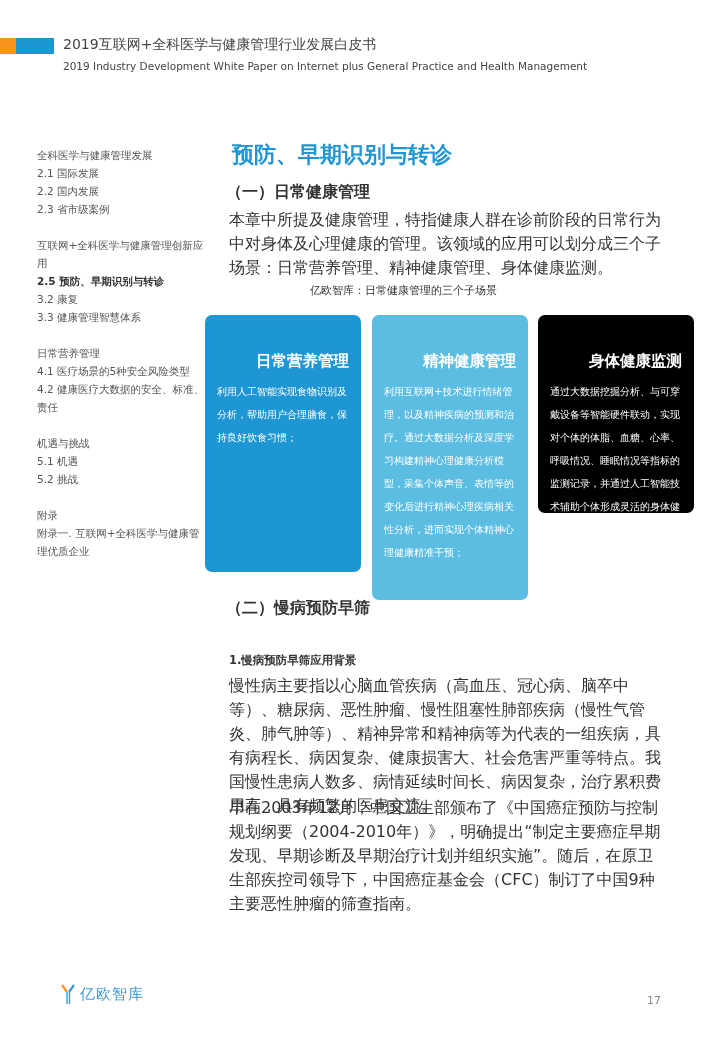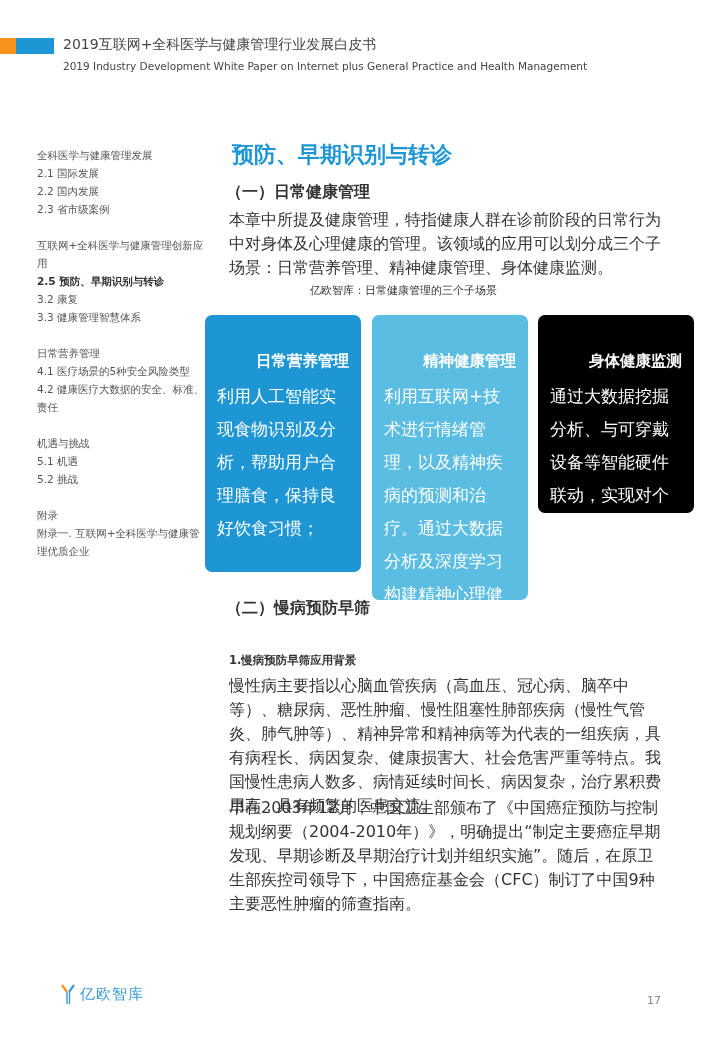--- a/index.html
+++ b/index.html
@@ -15,21 +15,21 @@
     .toc .grp { margin-bottom:18px; }
     .toc .it { display:block; }
     .toc .bold { font-weight:bold; color:#333; }
     .h1 { position:absolute; left:232px; top:140px; font-size:22px; font-weight:bold; color:#1e96d3; white-space:nowrap; }
     .h2 { position:absolute; font-size:16px; font-weight:bold; color:#333; white-space:nowrap; }
     .para { position:absolute; left:229px; width:432px; font-size:16px; line-height:24px; color:#333; }
     .caption { position:absolute; left:310px; top:283px; font-size:11px; color:#333; }
 
     .card { position:absolute; top:315px; width:156px; border-radius:7px; color:#fff; box-sizing:border-box; padding:16px 12px 0 12px; }
     .card .ct { text-align:right; font-size:15.5px; font-weight:bold; margin-bottom:8px;margin-top:20px; }
-    .card .cb { font-size:17px; line-height:33px; }
+    .card .cb { font-size:10px; line-height:23px; }
     .c1 { left:205px; height:257px; background:#1e96d3; }
     .c2 { left:372px; height:285px; background:#5bbde2; }
     .c3 { left:538px; height:198px; background:#000000; }
 
     .h3 { position:absolute; left:229px; top:653px; font-size:11.5px; font-weight:bold; color:#333; }
 
     .logo { position:absolute; left:60px; top:983px; display:flex; align-items:center; }
     .logo-mark { width:16px; height:22px; position:relative; }
     .logo-text { font-size:15px; color:#3a9ad9; margin-left:4px; letter-spacing:1px; }
     .pagenum { position:absolute; left:647px; top:994px; font-size:11px; color:#888; }

